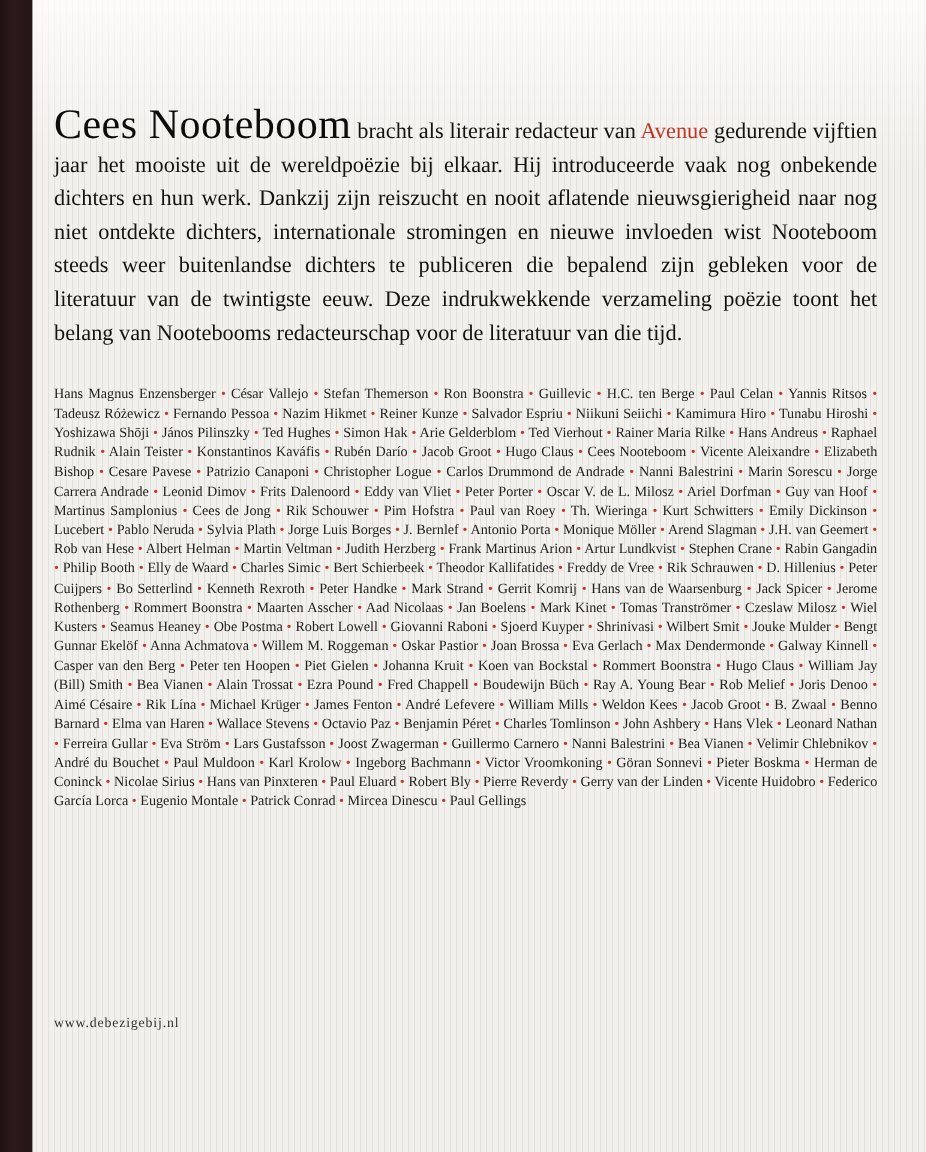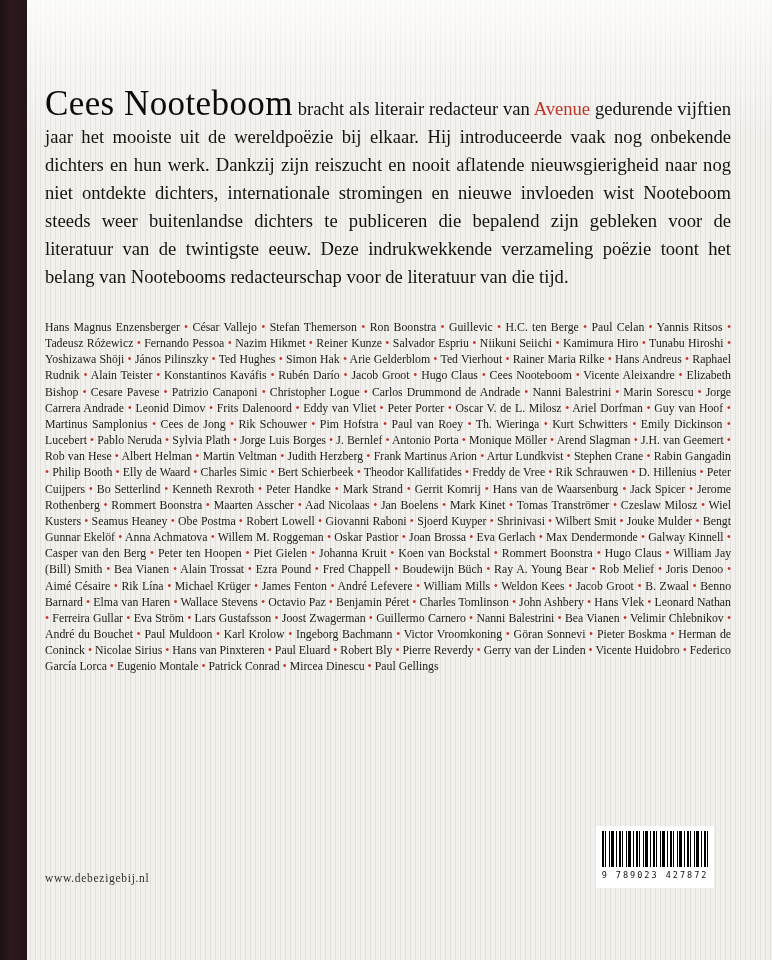--- a/index.html
+++ b/index.html
@@ -30,21 +30,21 @@
   .magazine{color:var(--accent,#bf3526);}
   .poets{
     margin:28px 0 4px 0;
     font-size:11.8px;line-height:16.15px;
     text-align:justify;
     color:#23201d;
   }
   .poet{white-space:normal;}
   .bullet{color:var(--accent,#bf3526);}
   .website{
-    position:absolute;left:45px;top:872px;
+    position:absolute;left:45px;top:847px;
     font-size:11.5px;letter-spacing:.7px;color:#33302c;font-family:Liberation Serif, serif;
   }
   .barcode-box{
     position:absolute;right:58px;top:826px;
     width:118px;height:62px;background:#ffffff;
     box-sizing:border-box;
     padding:5px 6px 3px 6px;
     display:flex;flex-direction:column;align-items:center;
   }
   .bars{
@@ -70,17 +70,13 @@
   <div class="spine"></div>
 
   <div class="content">
     <p class="intro"><span class="big-name">Cees Nooteboom</span><span> bracht als literair redacteur van </span><span class="magazine">Avenue</span><span> gedurende vijftien jaar het mooiste uit de wereldpoëzie bij elkaar. Hij introduceerde vaak nog onbekende dichters en hun werk. Dankzij zijn reiszucht en nooit aflatende nieuwsgierigheid naar nog niet ontdekte dichters, internationale stromingen en nieuwe invloeden wist Nooteboom steeds weer buitenlandse dichters te publiceren die bepalend zijn gebleken voor de literatuur van de twintigste eeuw. Deze indrukwekkende verzameling poëzie toont het belang van Nootebooms redacteurschap voor de literatuur van die tijd.</span></p>
 
     <p class="poets"><span class="poet">Hans Magnus Enzensberger</span><span class="bullet"> • </span><span class="poet">César Vallejo</span><span class="bullet"> • </span><span class="poet">Stefan Themerson</span><span class="bullet"> • </span><span class="poet">Ron Boonstra</span><span class="bullet"> • </span><span class="poet">Guillevic</span><span class="bullet"> • </span><span class="poet">H.C. ten Berge</span><span class="bullet"> • </span><span class="poet">Paul Celan</span><span class="bullet"> • </span><span class="poet">Yannis Ritsos</span><span class="bullet"> • </span><span class="poet">Tadeusz Różewicz</span><span class="bullet"> • </span><span class="poet">Fernando Pessoa</span><span class="bullet"> • </span><span class="poet">Nazim Hikmet</span><span class="bullet"> • </span><span class="poet">Reiner Kunze</span><span class="bullet"> • </span><span class="poet">Salvador Espriu</span><span class="bullet"> • </span><span class="poet">Niikuni Seiichi</span><span class="bullet"> • </span><span class="poet">Kamimura Hiro</span><span class="bullet"> • </span><span class="poet">Tunabu Hiroshi</span><span class="bullet"> • </span><span class="poet">Yoshizawa Shōji</span><span class="bullet"> • </span><span class="poet">János Pilinszky</span><span class="bullet"> • </span><span class="poet">Ted Hughes</span><span class="bullet"> • </span><span class="poet">Simon Hak</span><span class="bullet"> • </span><span class="poet">Arie Gelderblom</span><span class="bullet"> • </span><span class="poet">Ted Vierhout</span><span class="bullet"> • </span><span class="poet">Rainer Maria Rilke</span><span class="bullet"> • </span><span class="poet">Hans Andreus</span><span class="bullet"> • </span><span class="poet">Raphael Rudnik</span><span class="bullet"> • </span><span class="poet">Alain Teister</span><span class="bullet"> • </span><span class="poet">Konstantinos Kaváfis</span><span class="bullet"> • </span><span class="poet">Rubén Darío</span><span class="bullet"> • </span><span class="poet">Jacob Groot</span><span class="bullet"> • </span><span class="poet">Hugo Claus</span><span class="bullet"> • </span><span class="poet">Cees Nooteboom</span><span class="bullet"> • </span><span class="poet">Vicente Aleixandre</span><span class="bullet"> • </span><span class="poet">Elizabeth Bishop</span><span class="bullet"> • </span><span class="poet">Cesare Pavese</span><span class="bullet"> • </span><span class="poet">Patrizio Canaponi</span><span class="bullet"> • </span><span class="poet">Christopher Logue</span><span class="bullet"> • </span><span class="poet">Carlos Drummond de Andrade</span><span class="bullet"> • </span><span class="poet">Nanni Balestrini</span><span class="bullet"> • </span><span class="poet">Marin Sorescu</span><span class="bullet"> • </span><span class="poet">Jorge Carrera Andrade</span><span class="bullet"> • </span><span class="poet">Leonid Dimov</span><span class="bullet"> • </span><span class="poet">Frits Dalenoord</span><span class="bullet"> • </span><span class="poet">Eddy van Vliet</span><span class="bullet"> • </span><span class="poet">Peter Porter</span><span class="bullet"> • </span><span class="poet">Oscar V. de L. Milosz</span><span class="bullet"> • </span><span class="poet">Ariel Dorfman</span><span class="bullet"> • </span><span class="poet">Guy van Hoof</span><span class="bullet"> • </span><span class="poet">Martinus Samplonius</span><span class="bullet"> • </span><span class="poet">Cees de Jong</span><span class="bullet"> • </span><span class="poet">Rik Schouwer</span><span class="bullet"> • </span><span class="poet">Pim Hofstra</span><span class="bullet"> • </span><span class="poet">Paul van Roey</span><span class="bullet"> • </span><span class="poet">Th. Wieringa</span><span class="bullet"> • </span><span class="poet">Kurt Schwitters</span><span class="bullet"> • </span><span class="poet">Emily Dickinson</span><span class="bullet"> • </span><span class="poet">Lucebert</span><span class="bullet"> • </span><span class="poet">Pablo Neruda</span><span class="bullet"> • </span><span class="poet">Sylvia Plath</span><span class="bullet"> • </span><span class="poet">Jorge Luis Borges</span><span class="bullet"> • </span><span class="poet">J. Bernlef</span><span class="bullet"> • </span><span class="poet">Antonio Porta</span><span class="bullet"> • </span><span class="poet">Monique Möller</span><span class="bullet"> • </span><span class="poet">Arend Slagman</span><span class="bullet"> • </span><span class="poet">J.H. van Geemert</span><span class="bullet"> • </span><span class="poet">Rob van Hese</span><span class="bullet"> • </span><span class="poet">Albert Helman</span><span class="bullet"> • </span><span class="poet">Martin Veltman</span><span class="bullet"> • </span><span class="poet">Judith Herzberg</span><span class="bullet"> • </span><span class="poet">Frank Martinus Arion</span><span class="bullet"> • </span><span class="poet">Artur Lundkvist</span><span class="bullet"> • </span><span class="poet">Stephen Crane</span><span class="bullet"> • </span><span class="poet">Rabin Gangadin</span><span class="bullet"> • </span><span class="poet">Philip Booth</span><span class="bullet"> • </span><span class="poet">Elly de Waard</span><span class="bullet"> • </span><span class="poet">Charles Simic</span><span class="bullet"> • </span><span class="poet">Bert Schierbeek</span><span class="bullet"> • </span><span class="poet">Theodor Kallifatides</span><span class="bullet"> • </span><span class="poet">Freddy de Vree</span><span class="bullet"> • </span><span class="poet">Rik Schrauwen</span><span class="bullet"> • </span><span class="poet">D. Hillenius</span><span class="bullet"> • </span><span class="poet">Peter Cuijpers</span><span class="bullet"> • </span><span class="poet">Bo Setterlind</span><span class="bullet"> • </span><span class="poet">Kenneth Rexroth</span><span class="bullet"> • </span><span class="poet">Peter Handke</span><span class="bullet"> • </span><span class="poet">Mark Strand</span><span class="bullet"> • </span><span class="poet">Gerrit Komrij</span><span class="bullet"> • </span><span class="poet">Hans van de Waarsenburg</span><span class="bullet"> • </span><span class="poet">Jack Spicer</span><span class="bullet"> • </span><span class="poet">Jerome Rothenberg</span><span class="bullet"> • </span><span class="poet">Rommert Boonstra</span><span class="bullet"> • </span><span class="poet">Maarten Asscher</span><span class="bullet"> • </span><span class="poet">Aad Nicolaas</span><span class="bullet"> • </span><span class="poet">Jan Boelens</span><span class="bullet"> • </span><span class="poet">Mark Kinet</span><span class="bullet"> • </span><span class="poet">Tomas Tranströmer</span><span class="bullet"> • </span><span class="poet">Czeslaw Milosz</span><span class="bullet"> • </span><span class="poet">Wiel Kusters</span><span class="bullet"> • </span><span class="poet">Seamus Heaney</span><span class="bullet"> • </span><span class="poet">Obe Postma</span><span class="bullet"> • </span><span class="poet">Robert Lowell</span><span class="bullet"> • </span><span class="poet">Giovanni Raboni</span><span class="bullet"> • </span><span class="poet">Sjoerd Kuyper</span><span class="bullet"> • </span><span class="poet">Shrinivasi</span><span class="bullet"> • </span><span class="poet">Wilbert Smit</span><span class="bullet"> • </span><span class="poet">Jouke Mulder</span><span class="bullet"> • </span><span class="poet">Bengt Gunnar Ekelöf</span><span class="bullet"> • </span><span class="poet">Anna Achmatova</span><span class="bullet"> • </span><span class="poet">Willem M. Roggeman</span><span class="bullet"> • </span><span class="poet">Oskar Pastior</span><span class="bullet"> • </span><span class="poet">Joan Brossa</span><span class="bullet"> • </span><span class="poet">Eva Gerlach</span><span class="bullet"> • </span><span class="poet">Max Dendermonde</span><span class="bullet"> • </span><span class="poet">Galway Kinnell</span><span class="bullet"> • </span><span class="poet">Casper van den Berg</span><span class="bullet"> • </span><span class="poet">Peter ten Hoopen</span><span class="bullet"> • </span><span class="poet">Piet Gielen</span><span class="bullet"> • </span><span class="poet">Johanna Kruit</span><span class="bullet"> • </span><span class="poet">Koen van Bockstal</span><span class="bullet"> • </span><span class="poet">Rommert Boonstra</span><span class="bullet"> • </span><span class="poet">Hugo Claus</span><span class="bullet"> • </span><span class="poet">William Jay (Bill) Smith</span><span class="bullet"> • </span><span class="poet">Bea Vianen</span><span class="bullet"> • </span><span class="poet">Alain Trossat</span><span class="bullet"> • </span><span class="poet">Ezra Pound</span><span class="bullet"> • </span><span class="poet">Fred Chappell</span><span class="bullet"> • </span><span class="poet">Boudewijn Büch</span><span class="bullet"> • </span><span class="poet">Ray A. Young Bear</span><span class="bullet"> • </span><span class="poet">Rob Melief</span><span class="bullet"> • </span><span class="poet">Joris Denoo</span><span class="bullet"> • </span><span class="poet">Aimé Césaire</span><span class="bullet"> • </span><span class="poet">Rik Lína</span><span class="bullet"> • </span><span class="poet">Michael Krüger</span><span class="bullet"> • </span><span class="poet">James Fenton</span><span class="bullet"> • </span><span class="poet">André Lefevere</span><span class="bullet"> • </span><span class="poet">William Mills</span><span class="bullet"> • </span><span class="poet">Weldon Kees</span><span class="bullet"> • </span><span class="poet">Jacob Groot</span><span class="bullet"> • </span><span class="poet">B. Zwaal</span><span class="bullet"> • </span><span class="poet">Benno Barnard</span><span class="bullet"> • </span><span class="poet">Elma van Haren</span><span class="bullet"> • </span><span class="poet">Wallace Stevens</span><span class="bullet"> • </span><span class="poet">Octavio Paz</span><span class="bullet"> • </span><span class="poet">Benjamin Péret</span><span class="bullet"> • </span><span class="poet">Charles Tomlinson</span><span class="bullet"> • </span><span class="poet">John Ashbery</span><span class="bullet"> • </span><span class="poet">Hans Vlek</span><span class="bullet"> • </span><span class="poet">Leonard Nathan</span><span class="bullet"> • </span><span class="poet">Ferreira Gullar</span><span class="bullet"> • </span><span class="poet">Eva Ström</span><span class="bullet"> • </span><span class="poet">Lars Gustafsson</span><span class="bullet"> • </span><span class="poet">Joost Zwagerman</span><span class="bullet"> • </span><span class="poet">Guillermo Carnero</span><span class="bullet"> • </span><span class="poet">Nanni Balestrini</span><span class="bullet"> • </span><span class="poet">Bea Vianen</span><span class="bullet"> • </span><span class="poet">Velimir Chlebnikov</span><span class="bullet"> • </span><span class="poet">André du Bouchet</span><span class="bullet"> • </span><span class="poet">Paul Muldoon</span><span class="bullet"> • </span><span class="poet">Karl Krolow</span><span class="bullet"> • </span><span class="poet">Ingeborg Bachmann</span><span class="bullet"> • </span><span class="poet">Victor Vroomkoning</span><span class="bullet"> • </span><span class="poet">Göran Sonnevi</span><span class="bullet"> • </span><span class="poet">Pieter Boskma</span><span class="bullet"> • </span><span class="poet">Herman de Coninck</span><span class="bullet"> • </span><span class="poet">Nicolae Sirius</span><span class="bullet"> • </span><span class="poet">Hans van Pinxteren</span><span class="bullet"> • </span><span class="poet">Paul Eluard</span><span class="bullet"> • </span><span class="poet">Robert Bly</span><span class="bullet"> • </span><span class="poet">Pierre Reverdy</span><span class="bullet"> • </span><span class="poet">Gerry van der Linden</span><span class="bullet"> • </span><span class="poet">Vicente Huidobro</span><span class="bullet"> • </span><span class="poet">Federico García Lorca</span><span class="bullet"> • </span><span class="poet">Eugenio Montale</span><span class="bullet"> • </span><span class="poet">Patrick Conrad</span><span class="bullet"> • </span><span class="poet">Mircea Dinescu</span><span class="bullet"> • </span><span class="poet">Paul Gellings</span></p>
   </div>
 
   <div class="website">www.debezigebij.nl</div>
 
-  <div class="barcode-box">
-    <div class="bars"></div>
-    <div class="barcode-digits">9 789023 427872</div>
-  </div>
 </div>
 
 </body></html>

